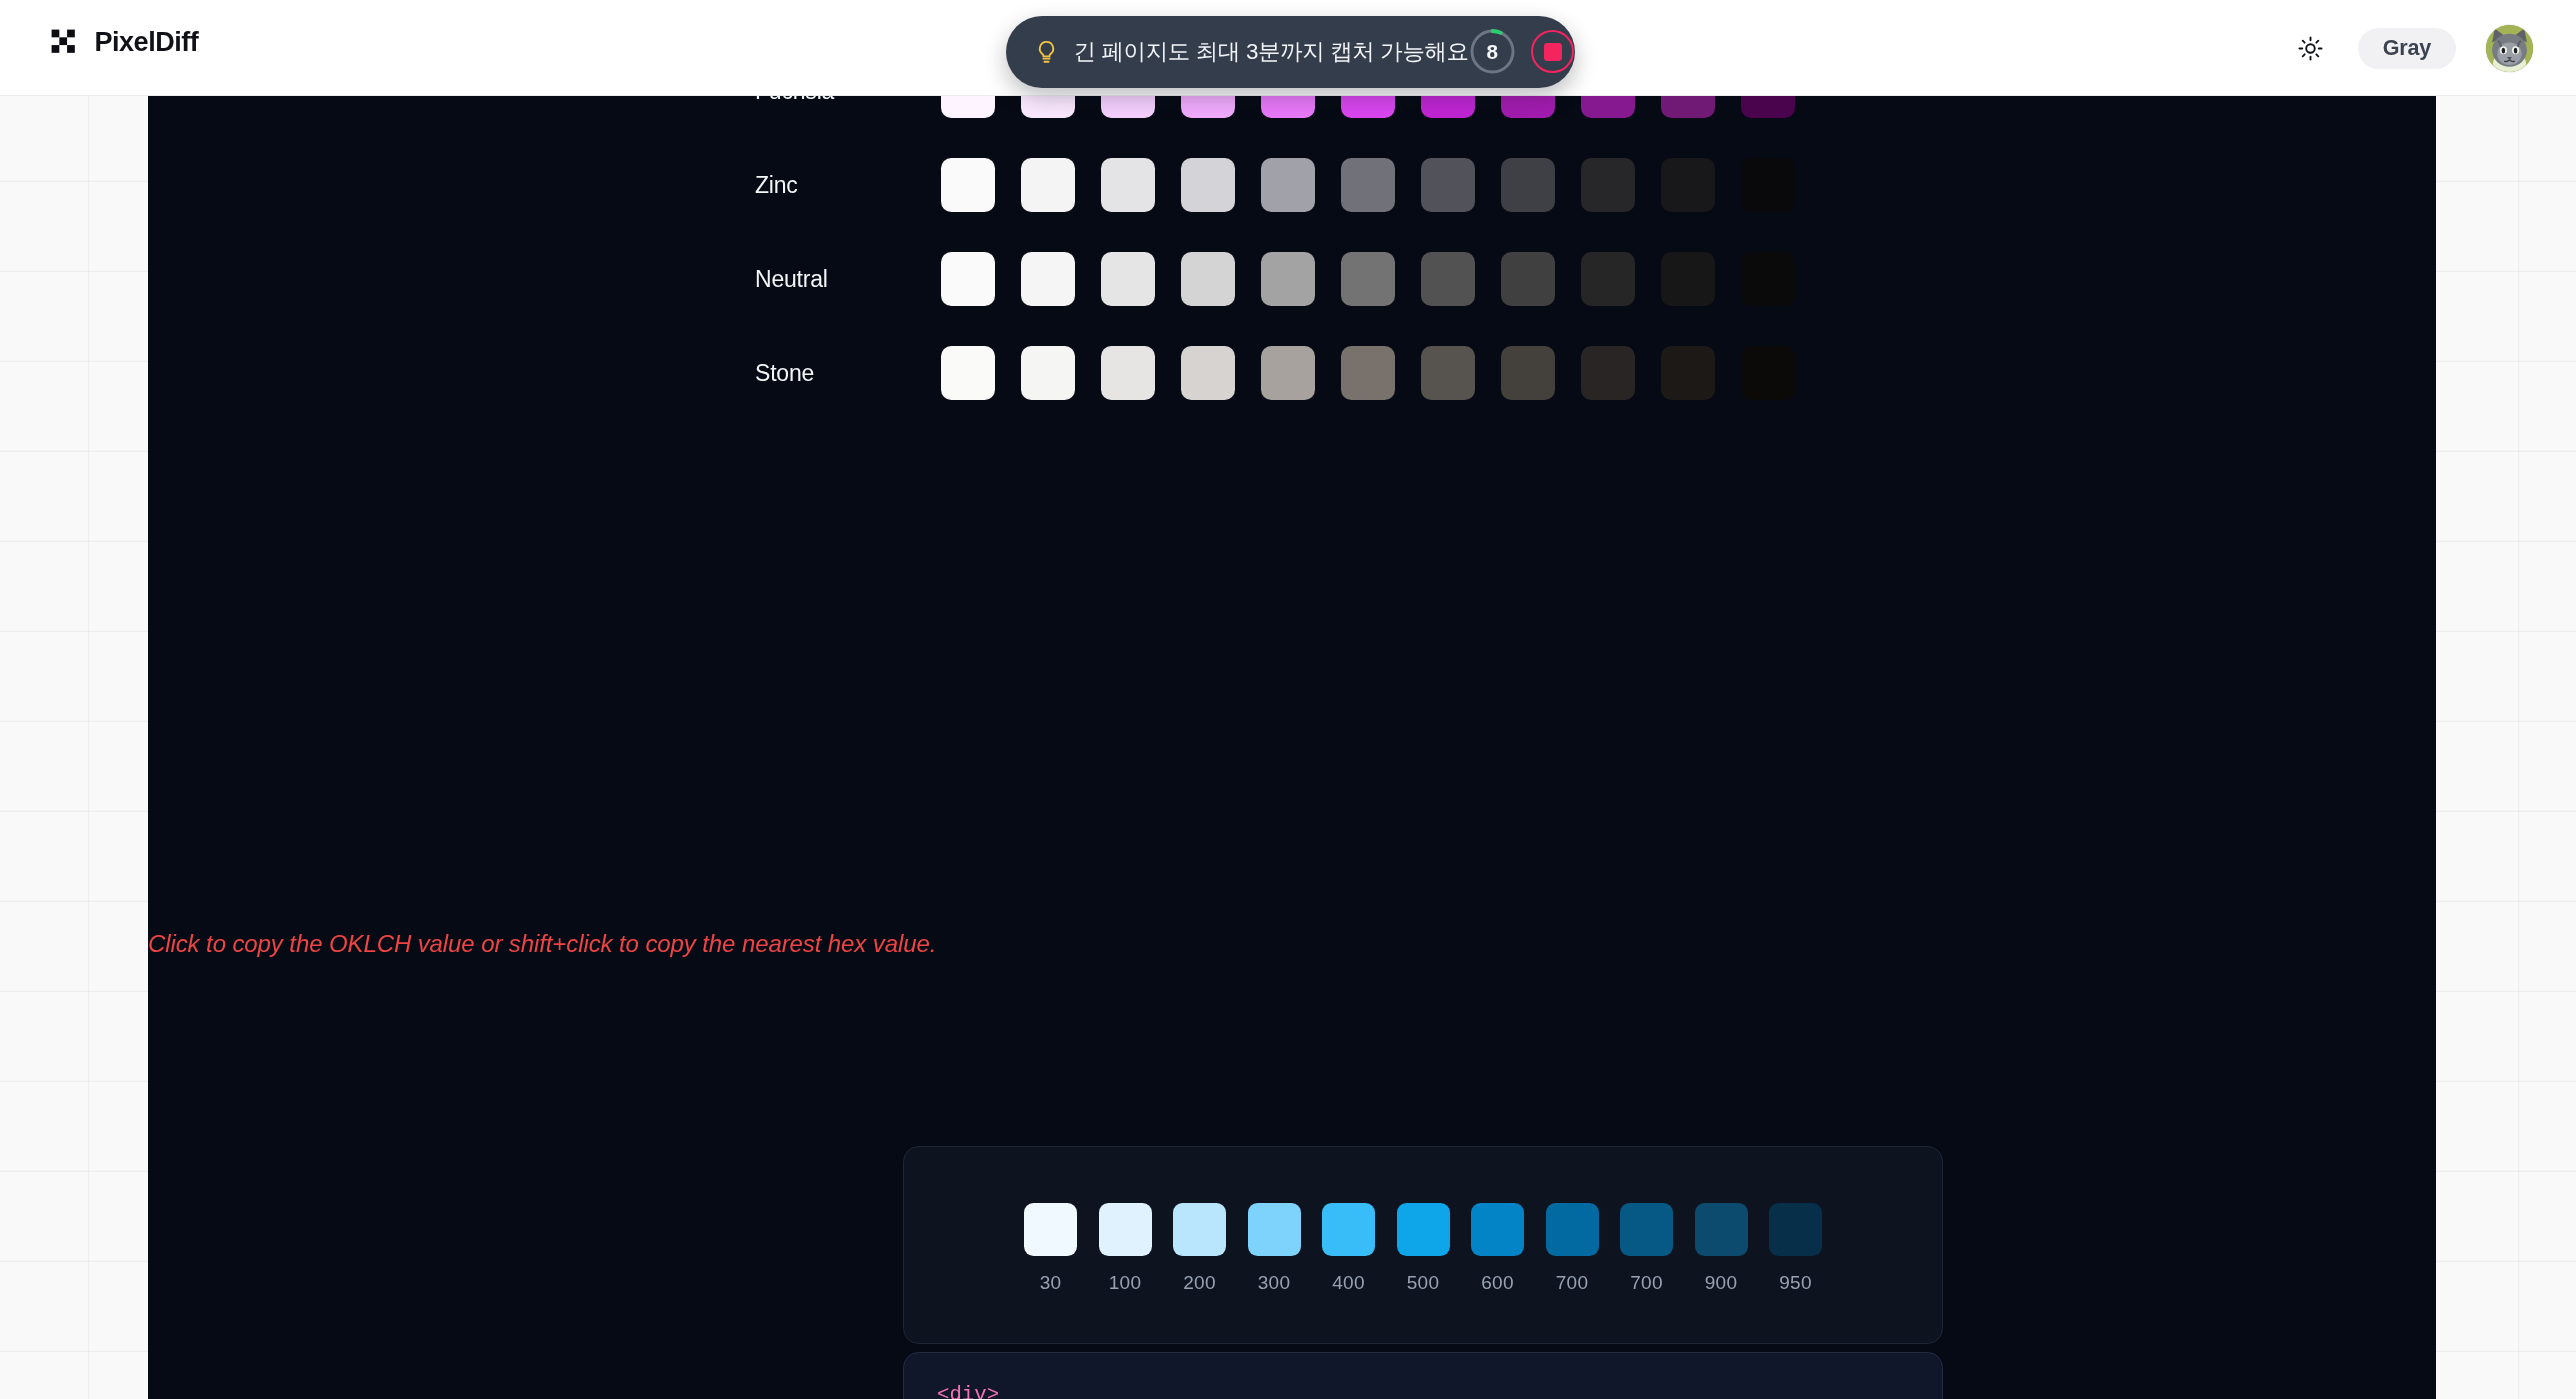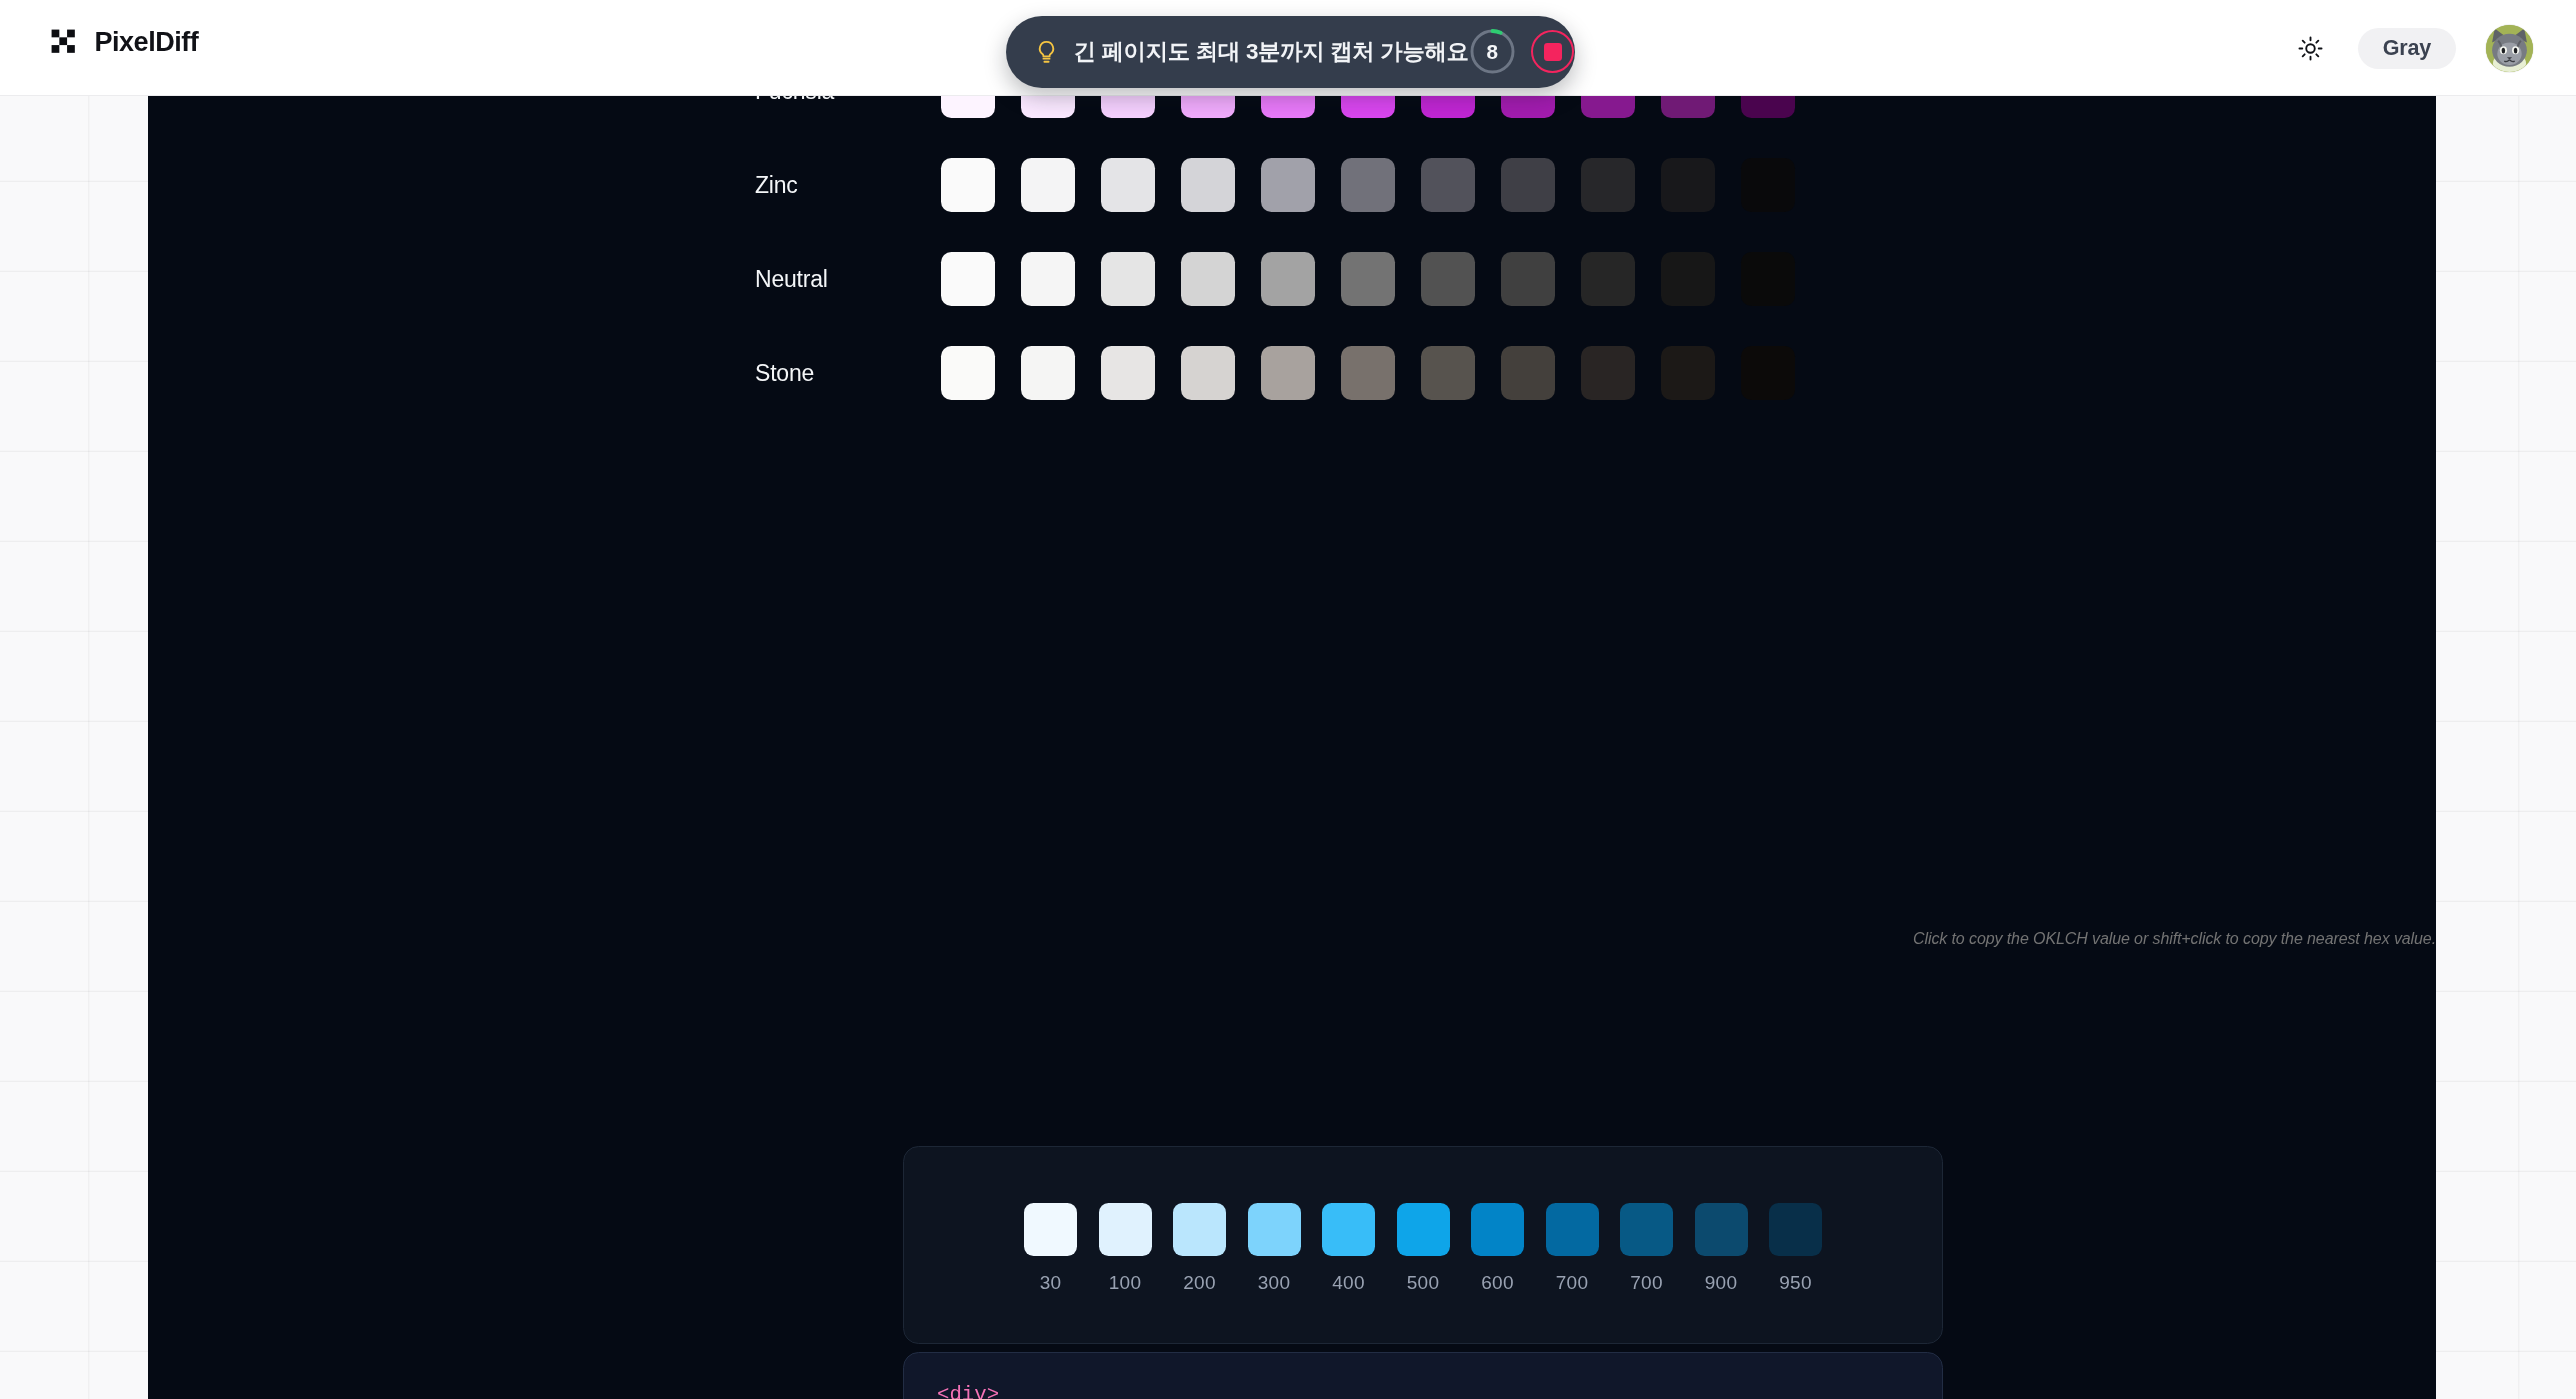--- a/index.html
+++ b/index.html
@@ -51,21 +51,21 @@
     width:569px; height:72px;
     background:#343d4c;
     border-radius:36px;
     display:flex; align-items:center;
     padding:0 20.7px 0 29px;
     box-shadow:0 8.6px 22.4px rgba(17,20,28,.28);
   }
   .bulb-icon { width:23px; height:26px; flex:none; margin-right:15.5px; }
   .toast-msg {
     flex:1;
-    font-size:22.4px; color:#f2f4f7; font-weight:700;
+    font-size:22.4px; color:#f2f4f7; font-weight:400;
     letter-spacing:-0.3px; white-space:nowrap;
   }
   .countdown {
     position:relative; flex:none;
     width:47px; height:47px; margin-right:15.5px;
   }
   .countdown svg { position:absolute; inset:0; width:47px; height:47px; }
   .countdown-num {
     position:absolute; inset:0;
     display:flex; align-items:center; justify-content:center;
@@ -138,23 +138,23 @@
     transform:translateY(-50%);
     display:flex; gap:26px;
   }
   .swatch {
     width:54px; height:54px; border-radius:10.3px;
     cursor:pointer; flex:none;
   }
 
   .palette-caption {
     position:absolute; left:0; top:834px; width:100%;
-    text-align:right;
-    font-size:16px; font-style:italic;
-    color:#737373; letter-spacing:-0.1px;
+    text-align:left;
+    font-size:24px; font-style:italic;
+    color:#ef4444; letter-spacing:-0.1px;
   }
 
   
   .prose {
     position:absolute; left:607px; top:929px;
     width:991px;
     font-size:23px; line-height:43px;
     color:#e7eaef; letter-spacing:-0.2px;
   }
 

